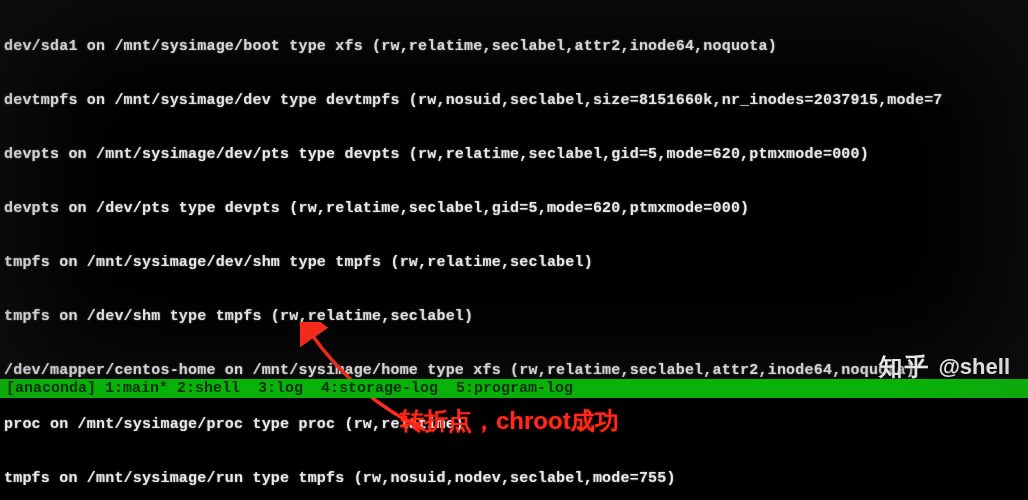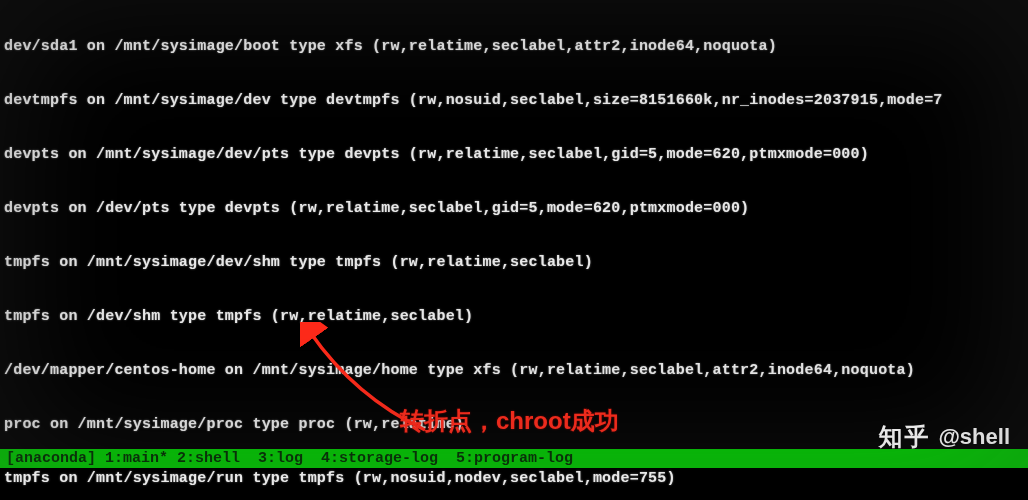--- a/index.html
+++ b/index.html
@@ -6,21 +6,21 @@
     margin: 0;
     padding: 0;
     width: 1028px;
     height: 500px;
     overflow: hidden;
     background: #000;
   }
   .screen {
     position: relative;
     width: 1028px;
-    height: 468px;
+    height: 398px;
     background: #000;
     font-family: "Courier New", monospace;
     font-size: 15px;
     font-weight: bold;
     color: #e8e8e8;
     line-height: 18px;
   }
   .terminal {
     position: absolute;
     top: 0;

